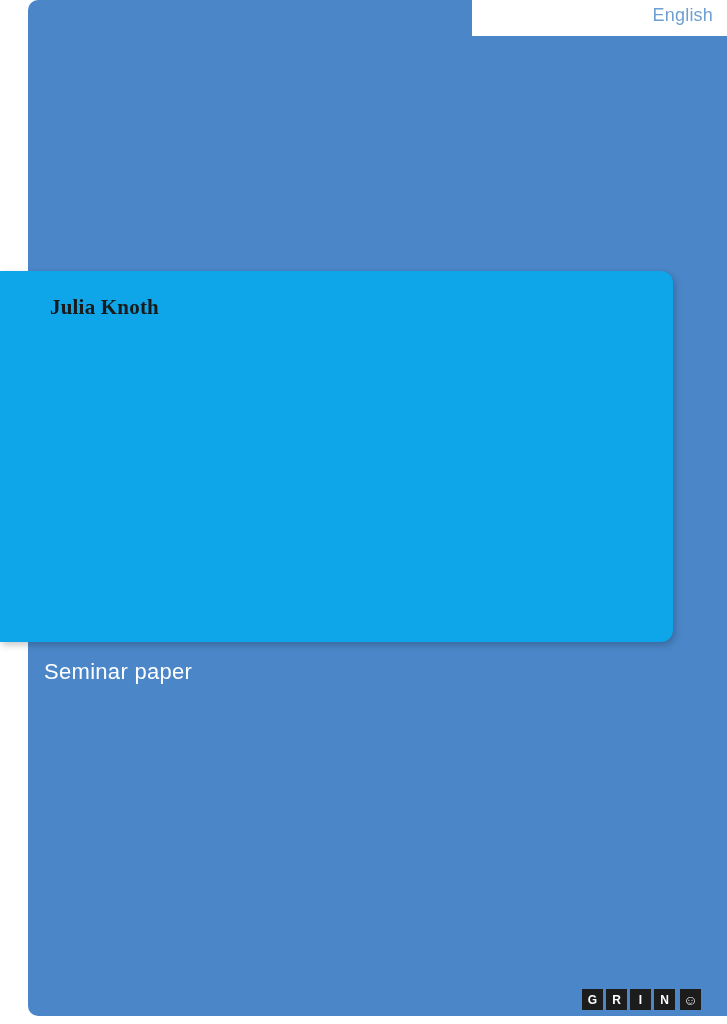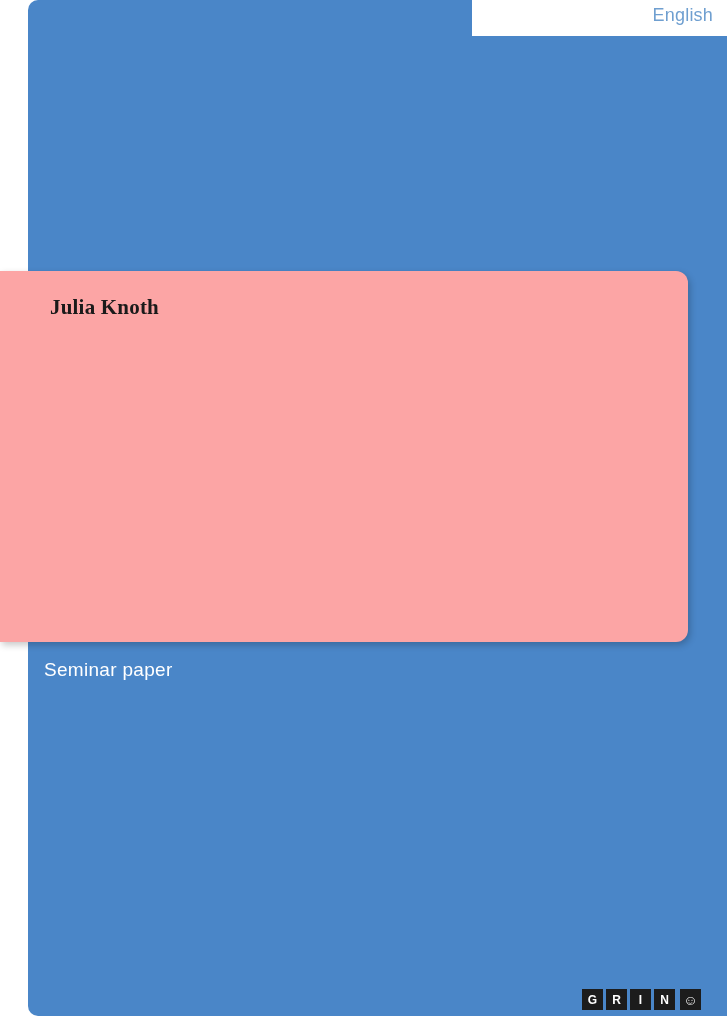--- a/index.html
+++ b/index.html
@@ -52,24 +52,23 @@
     letter-spacing: 0.2px;
   }
 
   
   .title-card {
     position: absolute;
     left: 0;
     top: 271px;
     width: 673px;
     height: 371px;
-    background: #fca5a5;
+    background: #0ea5e9;
     border-radius: 0 12px 12px 0;
     box-shadow: 2px 3px 7px rgba(0,0,0,0.22);
-    padding-left: 15px;
   }
 
   .author {
     position: absolute;
     left: 50px;
     top: 24px;
     font-family: "Liberation Serif", serif;
     font-weight: bold;
     font-size: 21px;
     color: #1a1a1a;
@@ -86,21 +85,21 @@
     line-height: 1.32;
     color: #111111;
     letter-spacing: 0.1px;
   }
 
   .doctype {
     position: absolute;
     left: 44px;
     top: 659px;
     color: #ffffff;
-    font-size: 19px;
+    font-size: 22px;
     letter-spacing: 0.3px;
     text-align: center;
   }
 
   
   .logo {
     position: absolute;
     right: 26px;
     bottom: 14px;
     display: flex;

